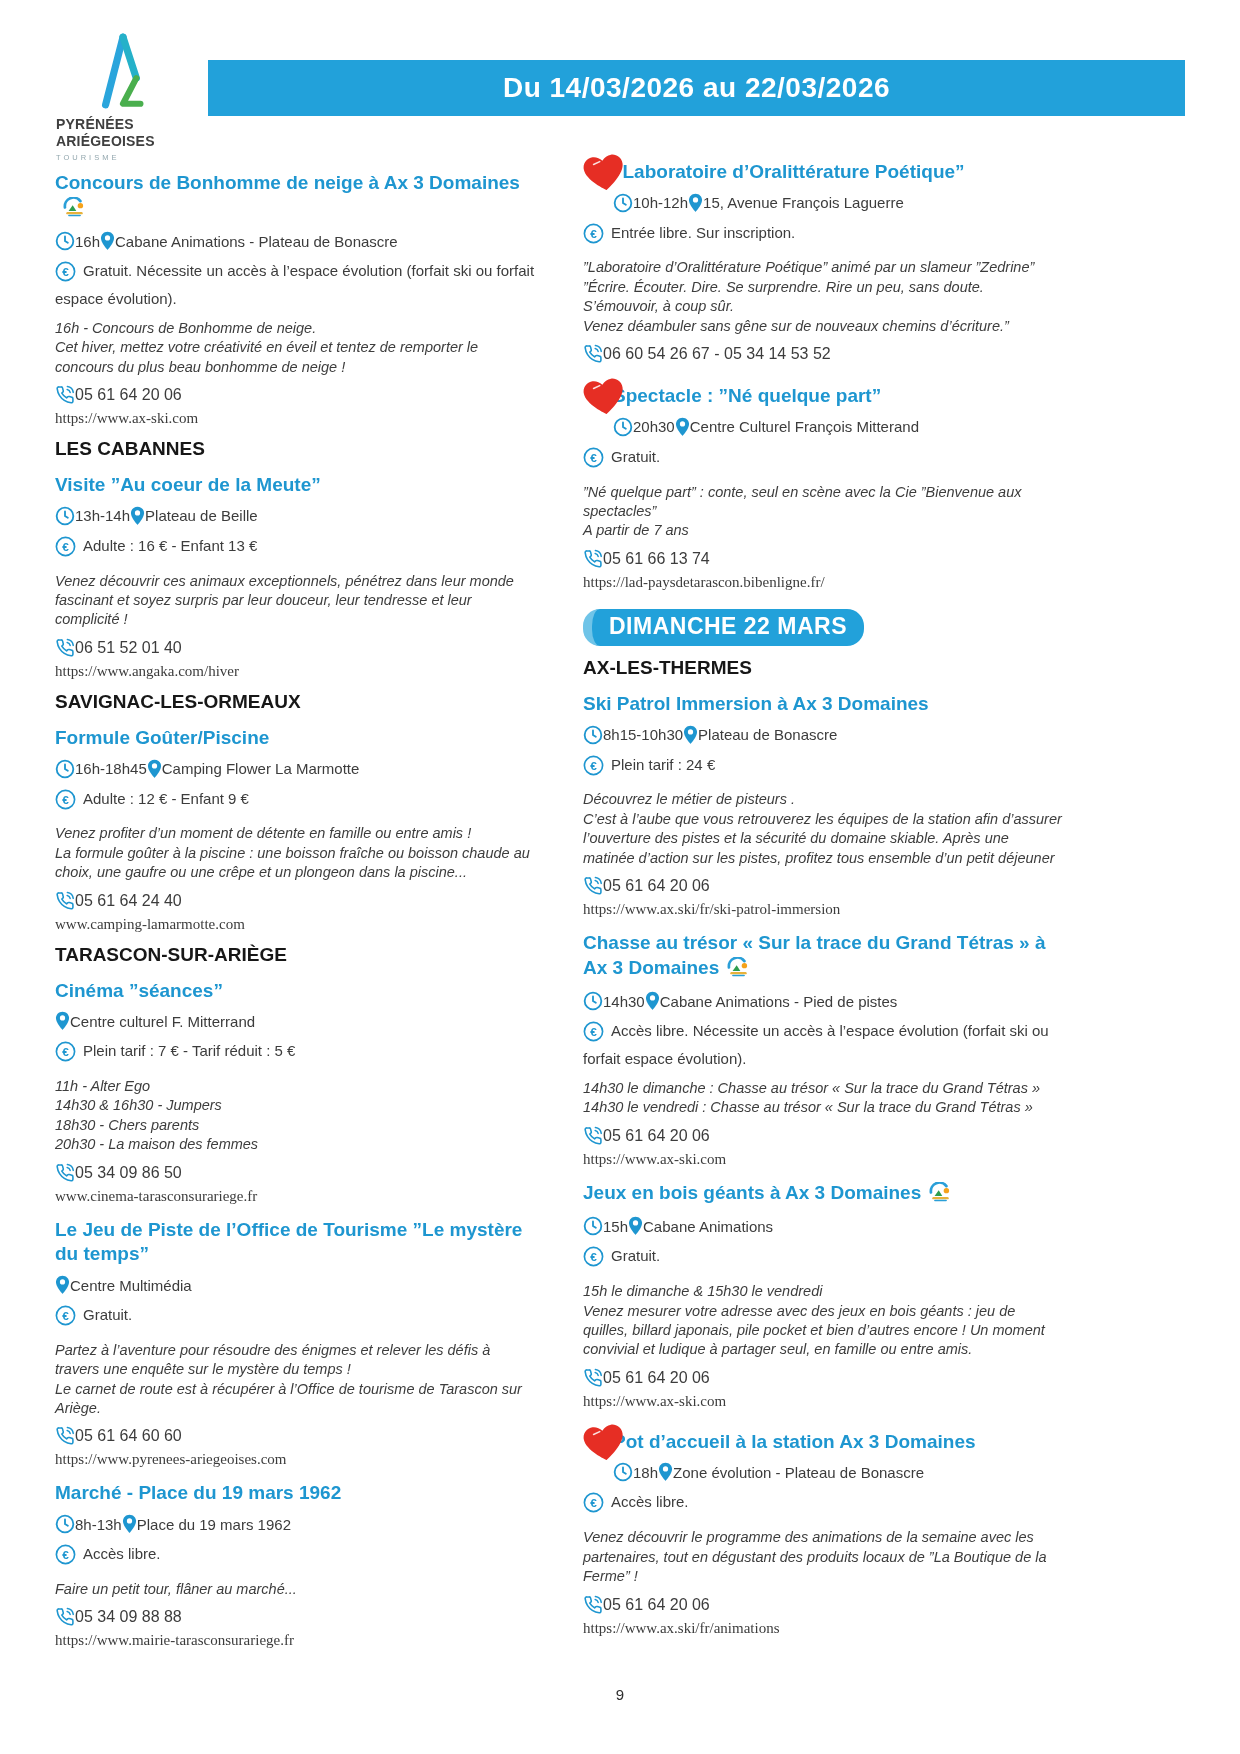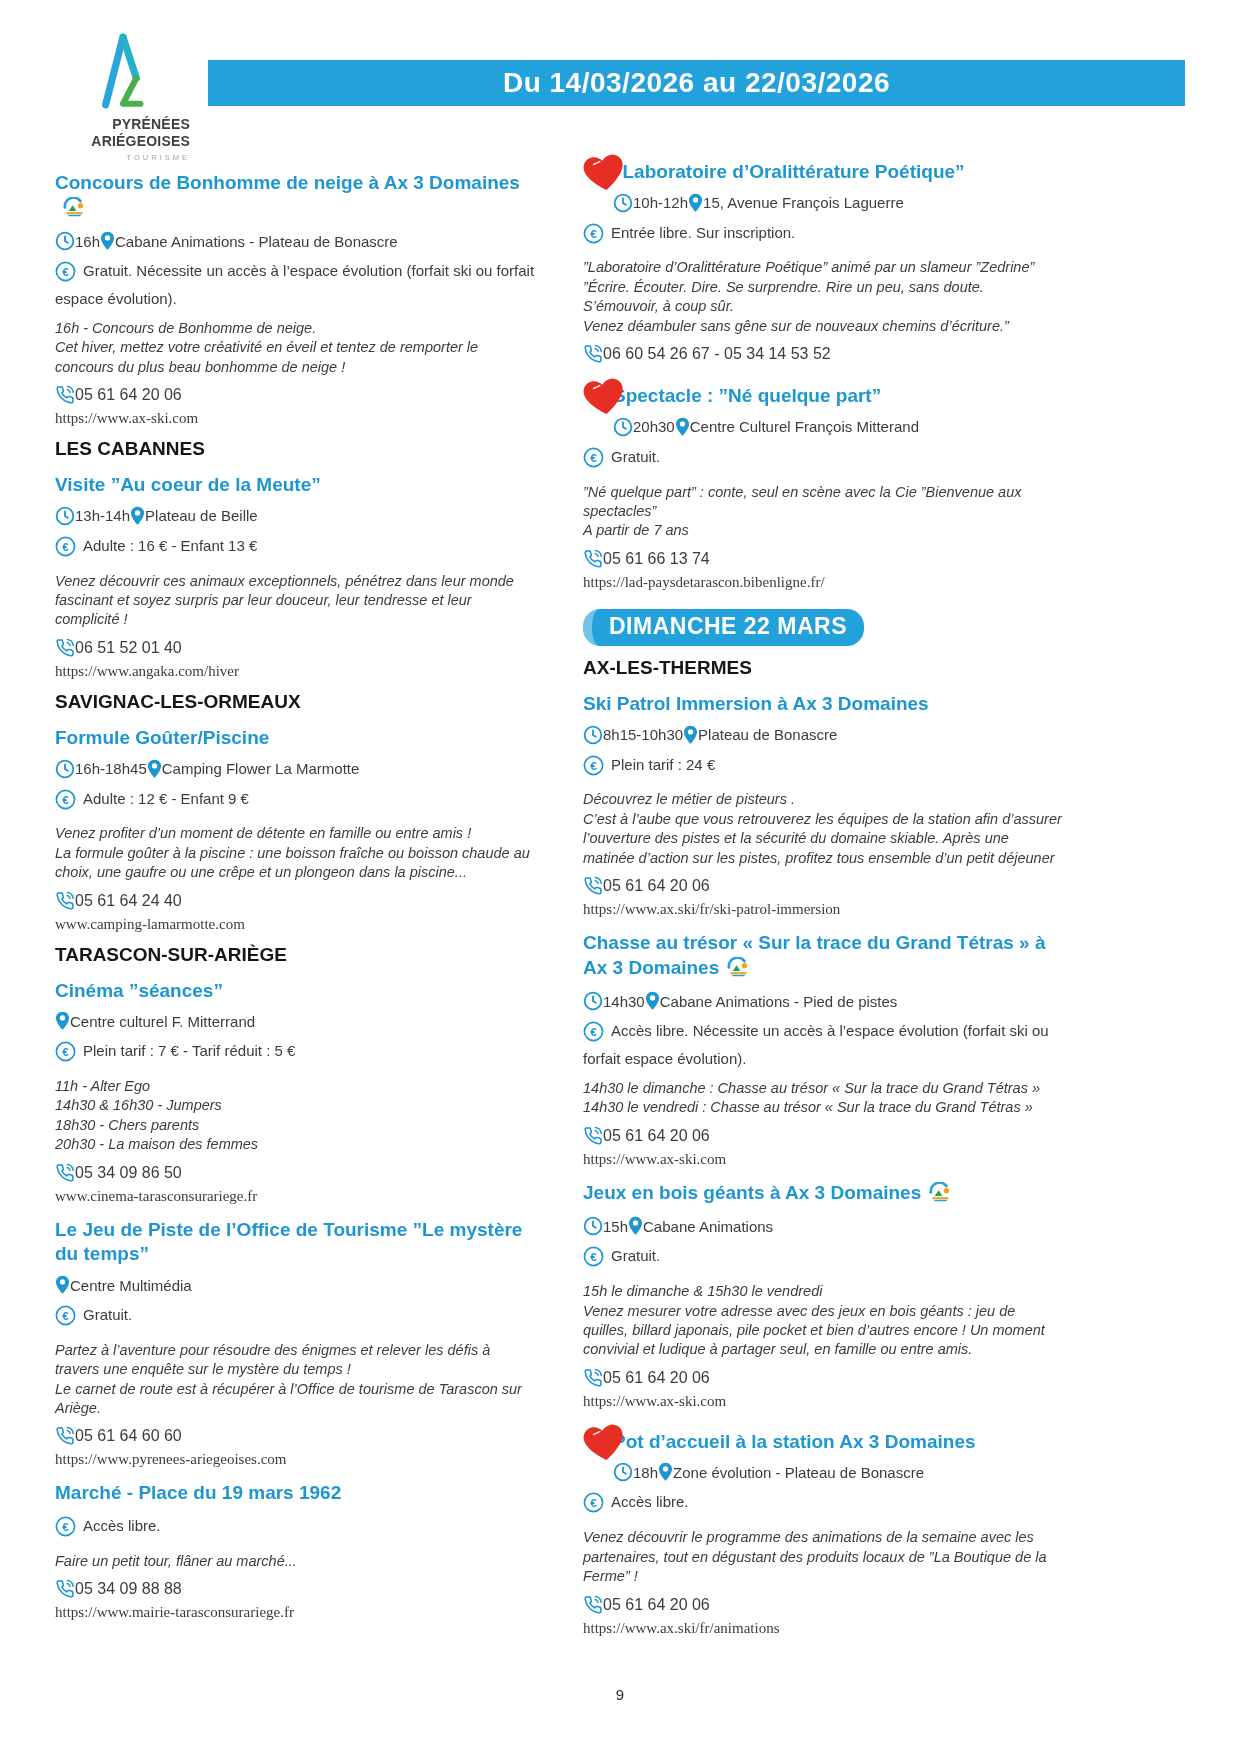--- a/index.html
+++ b/index.html
@@ -2,26 +2,26 @@
 <html lang="fr"><head>
 <meta charset="utf-8">
 <style>
   * { margin:0; padding:0; box-sizing:border-box; }
   html,body { background:#fff; }
   body {
     width:1240px; height:1754px; position:relative; overflow:hidden;
     font-family:"Liberation Sans", sans-serif; color:#3c3c3c;
   }
   
-  .logo { position:absolute; left:56px; top:32px; width:134px; text-align:right; }
+  .logo { position:absolute; left:56px; top:32px; width:134px; text-align:left; }
   .logo-mark { display:block; margin:0 auto 2px; }
   .logo-l { font-size:14px; font-weight:bold; color:#3f3f3f; line-height:1.22; letter-spacing:.2px; }
   .logo-sub { font-size:7.5px; color:#93a7ae; letter-spacing:3px; margin-top:3px; }
   .banner {
-    position:absolute; left:208px; top:60px; width:977px; height:46px;
+    position:absolute; left:208px; top:60px; width:977px; height:56px;
     background:#22a1da; color:#fff; display:flex; align-items:center; justify-content:center;
     font-size:28px; font-weight:600; letter-spacing:.5px;
   }
   
   .col { position:absolute; width:480px; }
   .col-left  { left:55px;  top:158px; }
   .col-right { left:583px; top:140px; }
 
   .city { font-size:19px; font-weight:800; color:#171717; margin:11px 0 2px; }
   .ev { margin:0 0 4px; }
@@ -240,20 +240,30 @@
       <svg class="ic20">
           <use href="#i-phone" xlink:href="#i-phone"></use>
         </svg>
       <span>05 61 64 60 60</span>
     </div>
     <div class="link">https://www.pyrenees-ariegeoises.com</div>
   </section>
 
   <section class="ev">
     <h3 class="ev-title">Marché - Place du 19 mars 1962</h3>
+    <div class="row">
+      <svg class="ic20">
+          <use href="#i-clock" xlink:href="#i-clock"></use>
+        </svg>
+      <span>8h-13h</span>
+      <svg class="icpin">
+          <use href="#i-pin" xlink:href="#i-pin"></use>
+        </svg>
+      <span>Place du 19 mars 1962</span>
+    </div>
     <div class="rowp"><span class="icw"><svg class="ic21">
             <use href="#i-euro" xlink:href="#i-euro"></use>
           </svg></span><span>Accès libre.</span></div>
     <div class="desc">
       <div>Faire un petit tour, flâner au marché...</div>
     </div>
     <div class="row row-phone">
       <svg class="ic20">
           <use href="#i-phone" xlink:href="#i-phone"></use>
         </svg>

